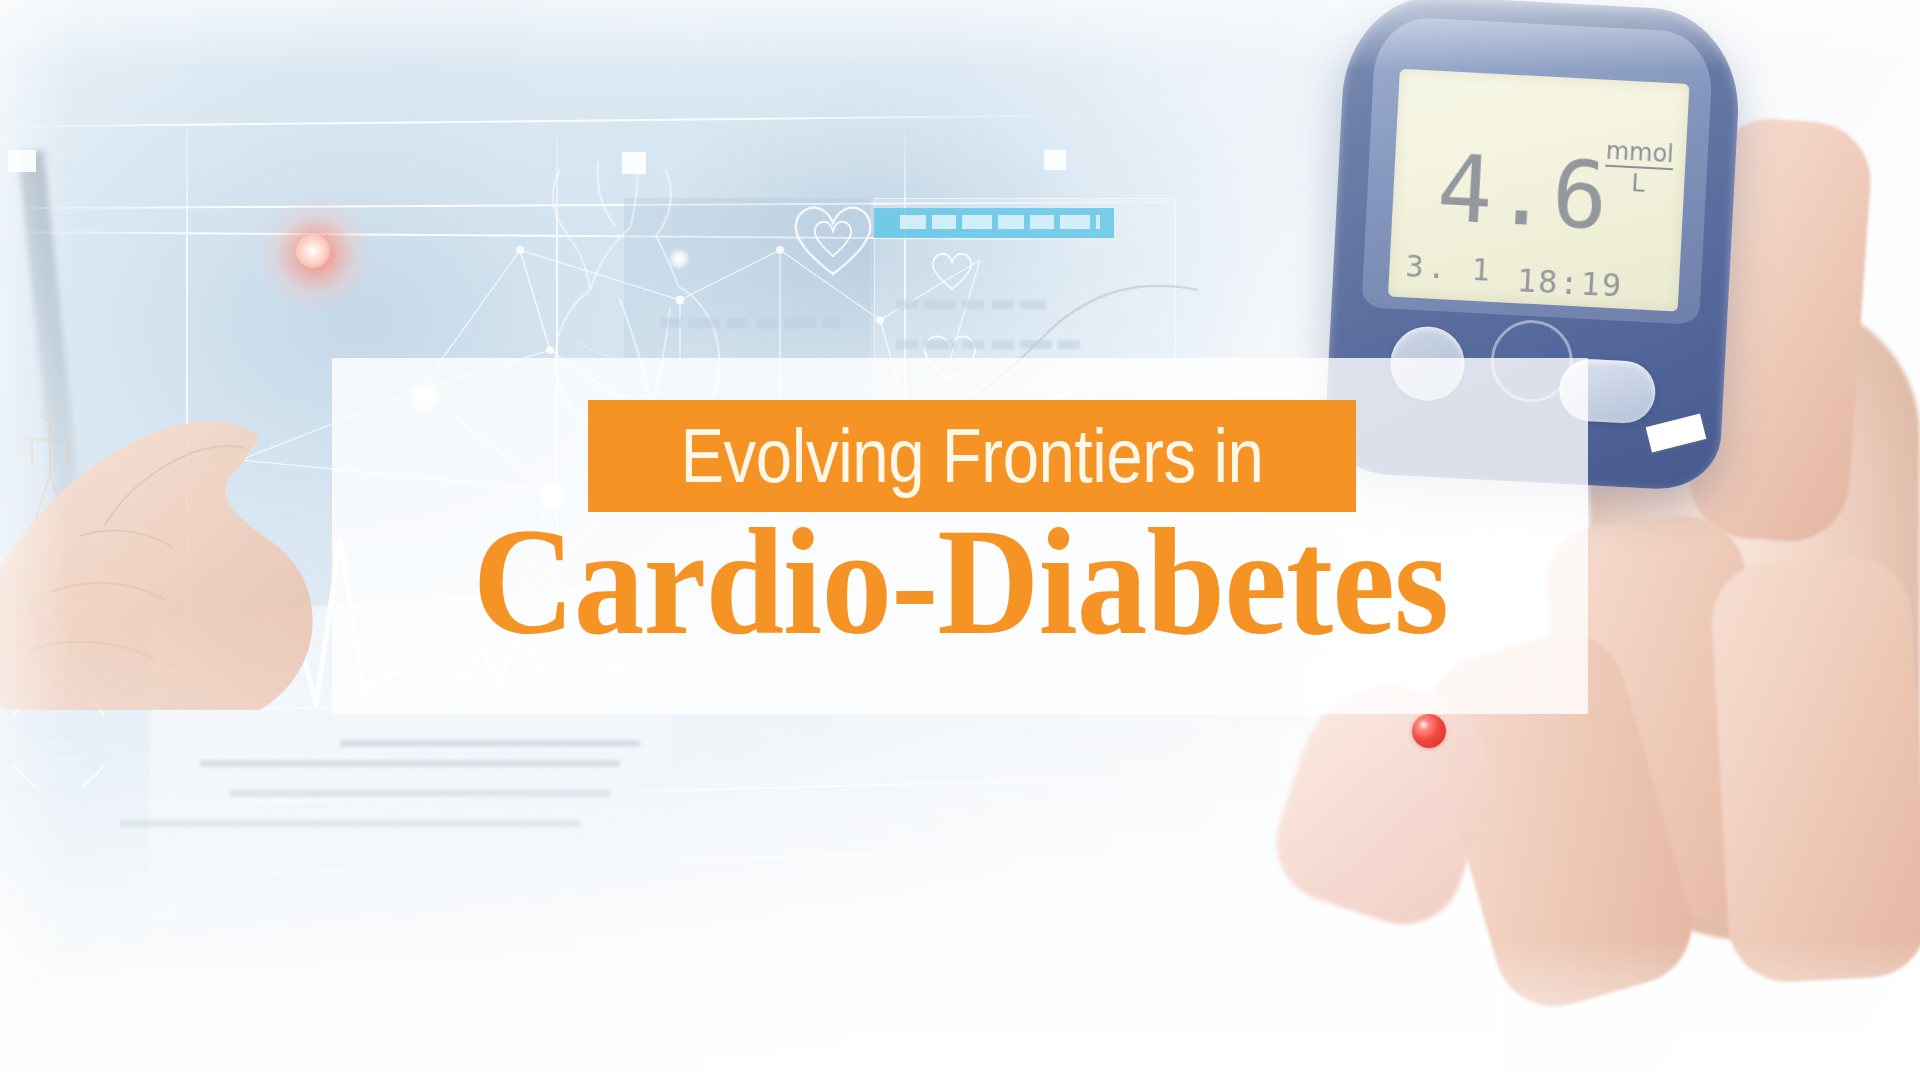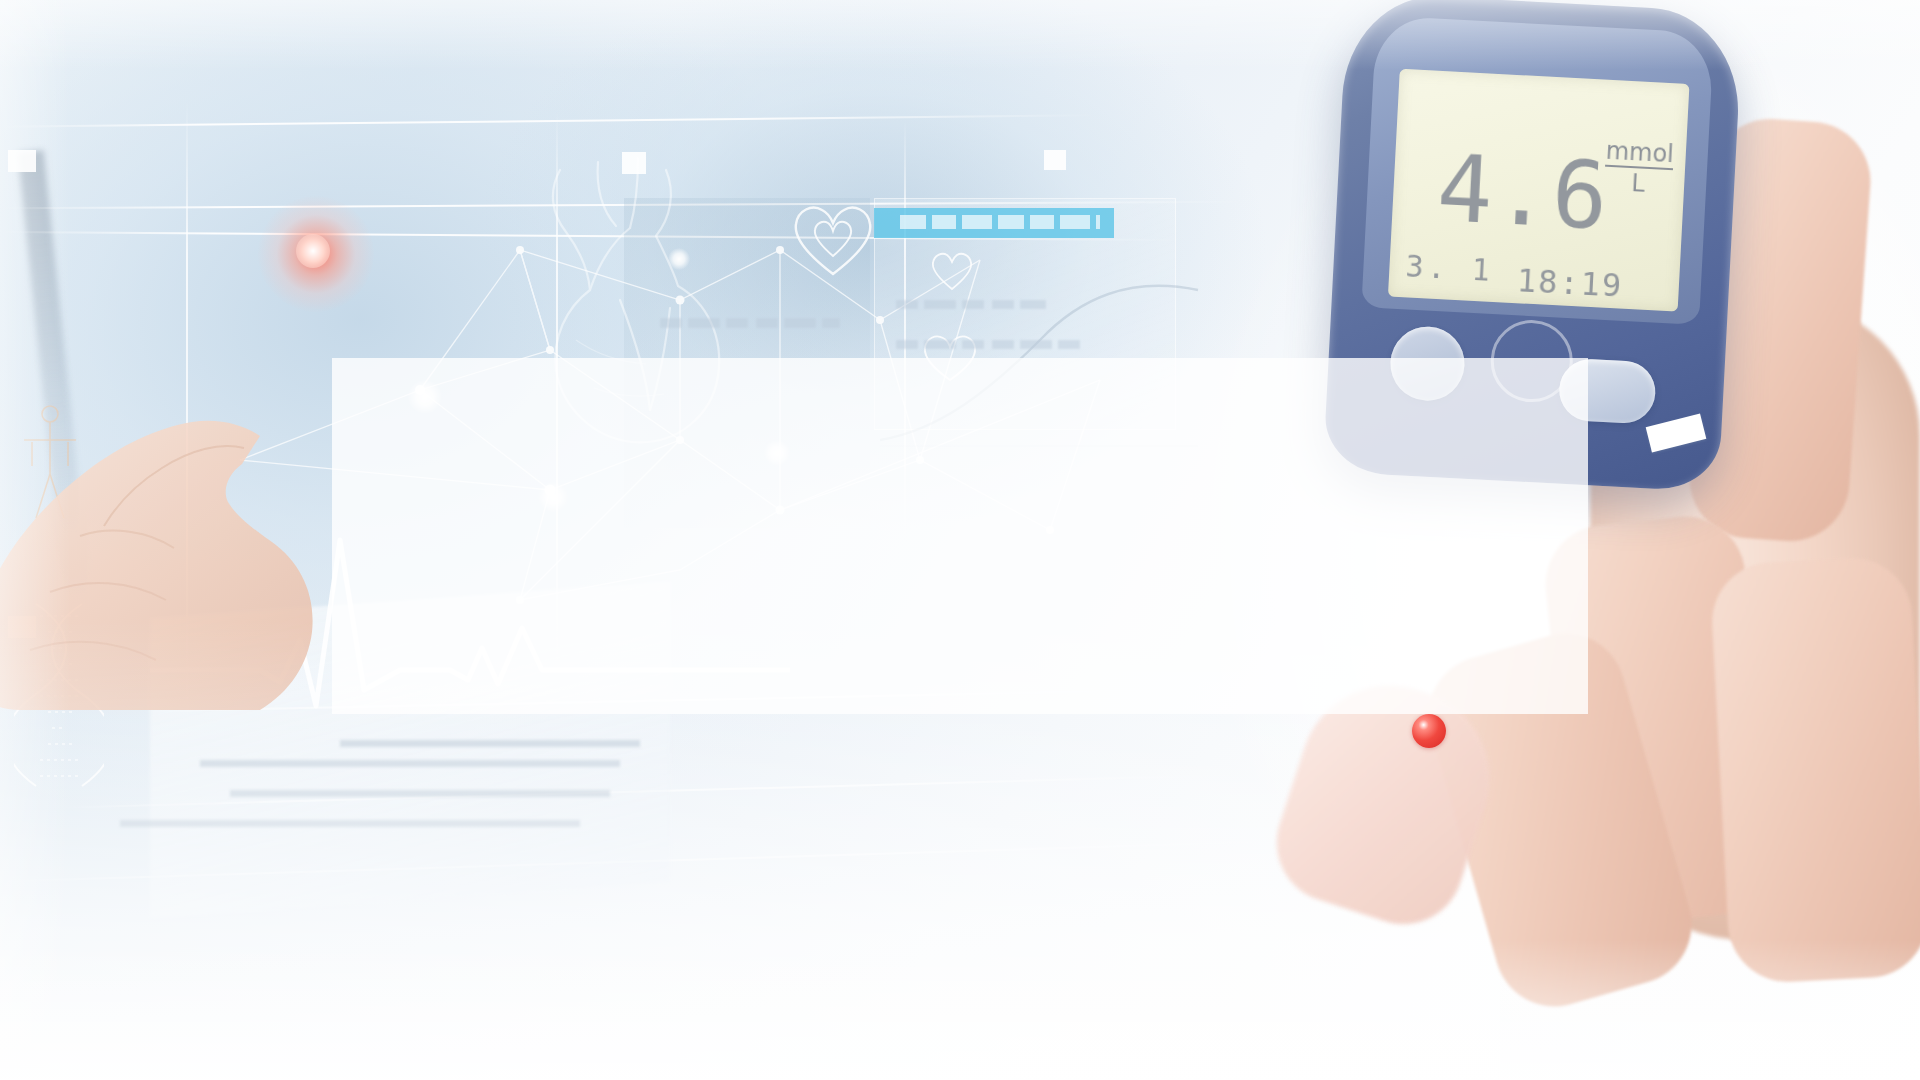--- a/index.html
+++ b/index.html
@@ -589,15 +589,21 @@
     <div class="drop-finger"></div>
     <div class="blood-drop"></div>
 
     <div class="edge-fade-top"></div>
     <div class="edge-fade-bottom"></div>
     <div class="edge-fade-left"></div>
   </div>
 
   <div class="title-panel"></div>
 
-
+  <div class="title-banner">
+    <span class="title-banner-text">Evolving Frontiers in</span>
+  </div>
+
+  <div class="title-main">
+    <span class="title-main-text">Cardio-Diabetes</span>
+  </div>
 
 </div>
 
 </body></html>

